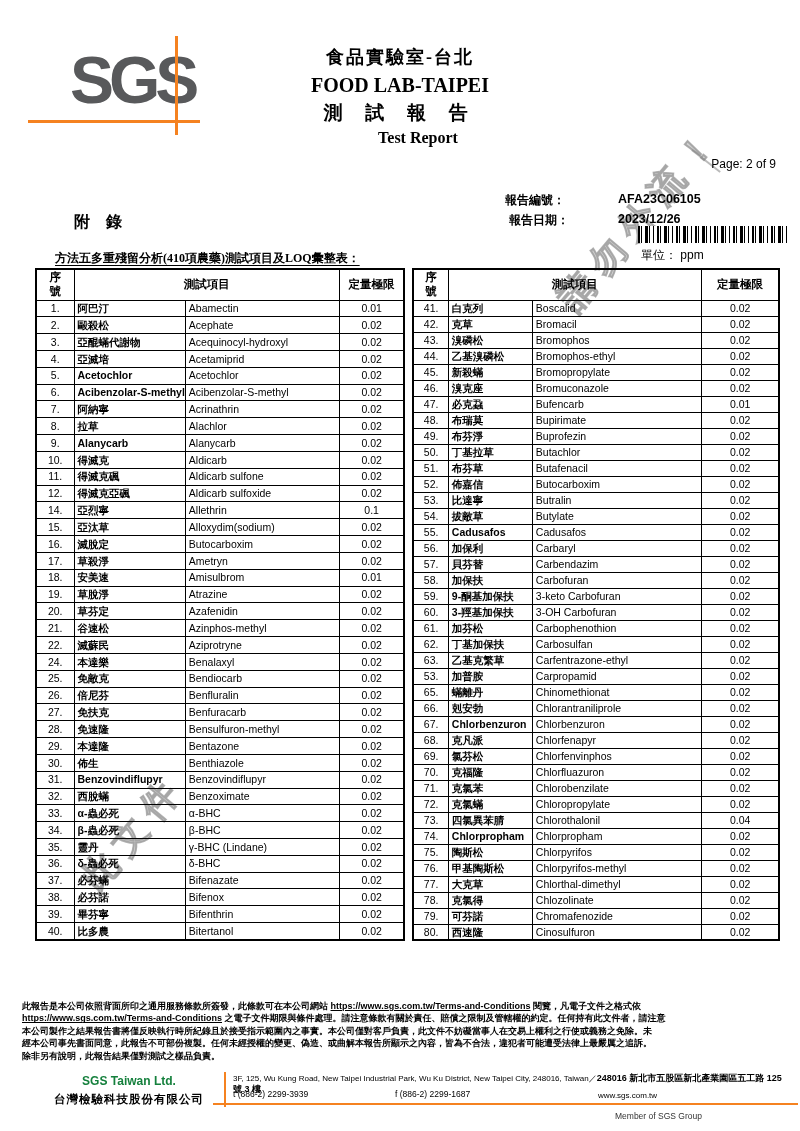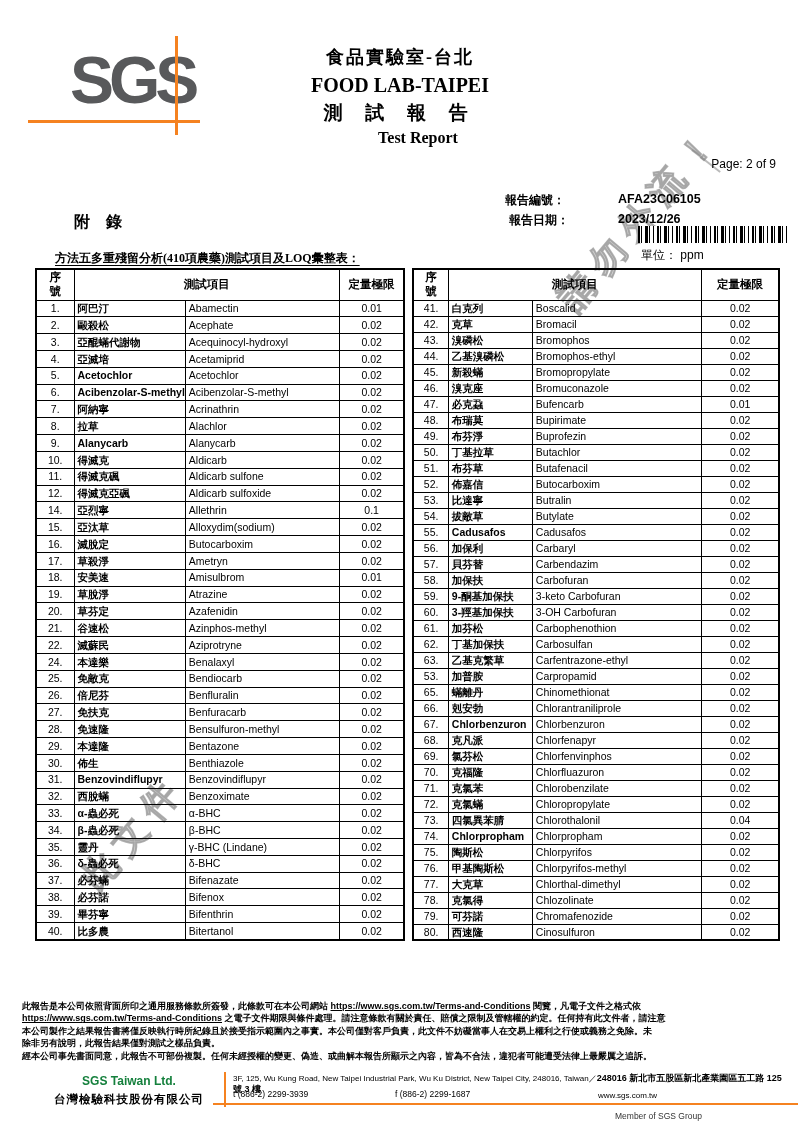--- a/index.html
+++ b/index.html
@@ -606,22 +606,22 @@
             <td class="c-loq">0.02</td>
           </tr>
         </tbody>
     </table>
   </div>
 
   <div class="legal">
     <div><span>此報告是本公司依照背面所印之通用服務條款所簽發，此條款可在本公司網站 </span><a>https://www.sgs.com.tw/Terms-and-Conditions</a><span> 閱覽，凡電子文件之格式依</span></div>
     <div><a>https://www.sgs.com.tw/Terms-and-Conditions</a><span> 之電子文件期限與條件處理。請注意條款有關於責任、賠償之限制及管轄權的約定。任何持有此文件者，請注意</span></div>
     <div>本公司製作之結果報告書將僅反映執行時所紀錄且於接受指示範圍內之事實。本公司僅對客戶負責，此文件不妨礙當事人在交易上權利之行使或義務之免除。未</div>
+    <div>經本公司事先書面同意，此報告不可部份複製。任何未經授權的變更、偽造、或曲解本報告所顯示之內容，皆為不合法，違犯者可能遭受法律上最嚴厲之追訴。</div>
     <div>除非另有說明，此報告結果僅對測試之樣品負責。</div>
-    <div>經本公司事先書面同意，此報告不可部份複製。任何未經授權的變更、偽造、或曲解本報告所顯示之內容，皆為不合法，違犯者可能遭受法律上最嚴厲之追訴。</div>
   </div>
 
   <div class="company-name">
     <div class="cn-en">SGS Taiwan Ltd.</div>
     <div class="cn-zh">台灣檢驗科技股份有限公司</div>
   </div>
   <div class="f-vline"></div>
   <div class="f-address"><span>3F, 125, Wu Kung Road, New Taipei Industrial Park, Wu Ku District, New Taipei City, 248016, Taiwan／</span><b>248016 新北市五股區新北產業園區五工路 125 號 3 樓</b></div>
   <div class="f-tel">t (886-2) 2299-3939</div>
   <div class="f-fax">f (886-2) 2299-1687</div>

